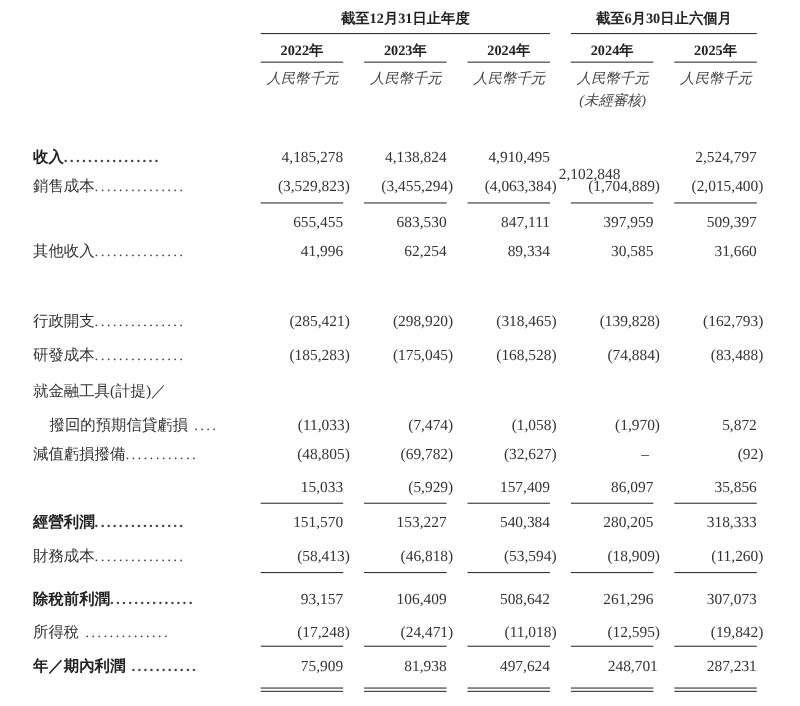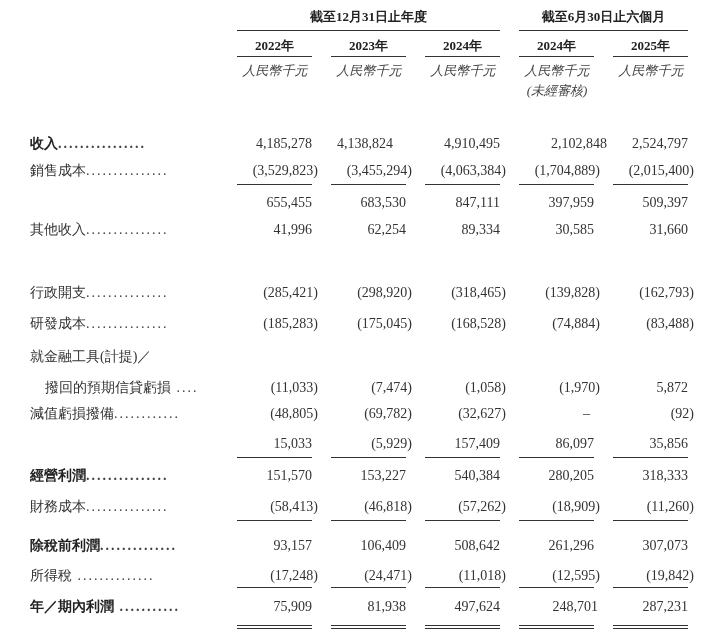--- a/index.html
+++ b/index.html
@@ -74,23 +74,23 @@
   <div class="unit" style="left:230px;">人民幣千元</div>
   <div class="unit" style="left:324px;">人民幣千元</div>
   <div class="unit" style="left:418px;">人民幣千元</div>
   <div class="unit" style="left:512px;">人民幣千元</div>
   <div class="unit" style="left:606px;">人民幣千元</div>
   <div class="unit-note" style="left:512px;">(未經審核)</div>
 
   <div class="row" style="top:133px;">
     <div class="label bold"><span>收入</span><span class="dots">................</span></div>
     <div class="val" style="left:230px;">4,185,278</div>
-    <div class="val" style="left:324px;text-align:center;">4,138,824</div>
+    <div class="val" style="left:324px;">4,138,824</div>
     <div class="val" style="left:418px;">4,910,495</div>
-    <div class="val" style="left:525px;">2,102,848</div>
+    <div class="val" style="left:482px;margin-top:16px;">2,102,848</div>
     <div class="val" style="left:606px;">2,524,797</div>
   </div>
 
   <div class="row" style="top:160px;">
     <div class="label"><span>銷售成本</span><span class="dots">...............</span></div>
     <div class="val" style="left:236px;">(3,529,823)</div>
     <div class="val" style="left:330px;">(3,455,294)</div>
     <div class="val" style="left:424px;">(4,063,384)</div>
     <div class="val" style="left:518px;">(1,704,889)</div>
     <div class="val" style="left:612px;">(2,015,400)</div>
@@ -178,21 +178,21 @@
     <div class="val" style="left:324px;">153,227</div>
     <div class="val" style="left:418px;">540,384</div>
     <div class="val" style="left:512px;">280,205</div>
     <div class="val" style="left:606px;">318,333</div>
   </div>
 
   <div class="row" style="top:496px;">
     <div class="label"><span>財務成本</span><span class="dots">...............</span></div>
     <div class="val" style="left:236px;">(58,413)</div>
     <div class="val" style="left:330px;">(46,818)</div>
-    <div class="val" style="left:424px;">(57,262)</div>
+    <div class="val" style="left:424px;">(53,594)</div>
     <div class="val" style="left:518px;">(18,909)</div>
     <div class="val" style="left:612px;">(11,260)</div>
   </div>
   <div class="rule" style="left:237px;top:520px;"></div>
   <div class="rule" style="left:331px;top:520px;"></div>
   <div class="rule" style="left:425px;top:520px;"></div>
   <div class="rule" style="left:519px;top:520px;"></div>
   <div class="rule" style="left:613px;top:520px;"></div>
 
   <div class="row" style="top:535px;">

